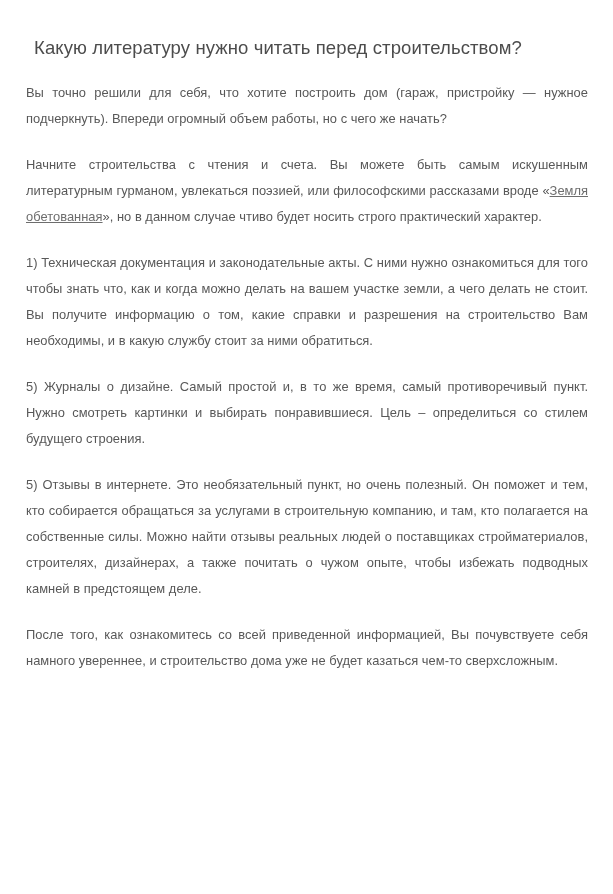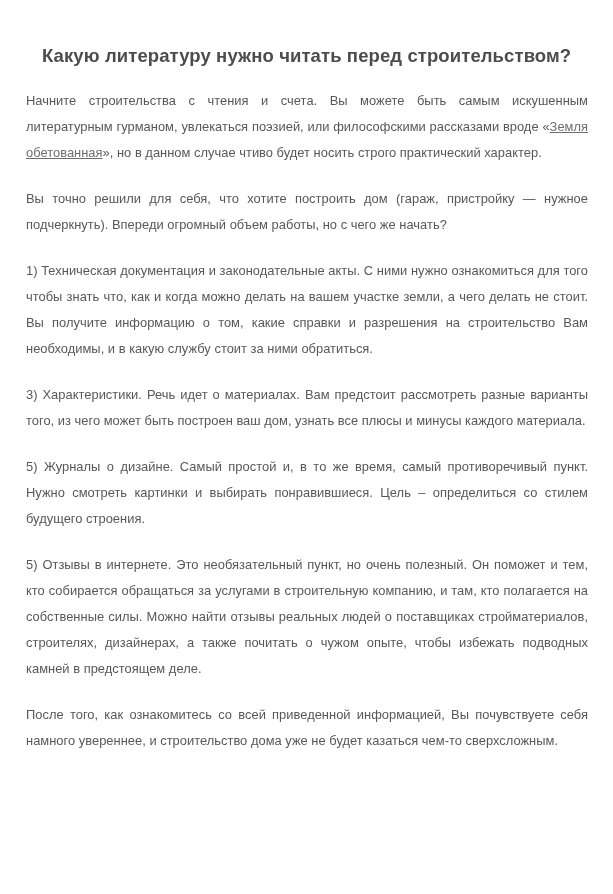--- a/index.html
+++ b/index.html
@@ -15,24 +15,24 @@
     -webkit-font-smoothing: antialiased;
   }
 
   .article {
     box-sizing: border-box;
     width: 613px;
     padding: 0 25px 0 26px;
   }
 
   .article-title {
-    margin: 16px;
+    margin: 8px;
     padding-top: 27px;
     font-size: 18.5px;
-    font-weight: 700;
+    font-weight: 400;
     line-height: 26px;
     letter-spacing: 0.1px;
     color: #4c4c4c;
     white-space: nowrap;
   }
 
   .article-body {
     margin-top: 19px;
   }
 
@@ -60,28 +60,27 @@
 </style>
 </head>
 <body>
 
 <div class="article">
 
   <h1 class="article-title">Какую литературу нужно читать перед строительством?</h1>
 
   <div class="article-body">
 
+    <p class="para">Вы точно решили для себя, что хотите построить дом (гараж, пристройку — нужное подчеркнуть). Впереди огромный объем работы, но с чего же начать?</p>
+
     <p class="para"><span>Начните строительства с чтения и счета. Вы можете быть самым искушенным литературным гурманом, увлекаться поэзией, или философскими рассказами вроде «</span><a class="inline-link">Земля обетованная</a><span>», но в данном случае чтиво будет носить строго практический характер.</span></p>
-
-    <p class="para">Вы точно решили для себя, что хотите построить дом (гараж, пристройку — нужное подчеркнуть). Впереди огромный объем работы, но с чего же начать?</p>
 
     <p class="para">1) Техническая документация и законодательные акты. С ними нужно ознакомиться для того чтобы знать что, как и когда можно делать на вашем участке земли, а чего делать не стоит. Вы получите информацию о том, какие справки и разрешения на строительство Вам необходимы, и в какую службу стоит за ними обратиться.</p>
 
 
-    <p class="para">3) Характеристики. Речь идет о материалах. Вам предстоит рассмотреть разные варианты того, из чего может быть построен ваш дом, узнать все плюсы и минусы каждого материала.</p>
 
     <p class="para">5) Журналы о дизайне. Самый простой и, в то же время, самый противоречивый пункт. Нужно смотреть картинки и выбирать понравившиеся. Цель – определиться со стилем будущего строения.</p>
 
     <p class="para">5) Отзывы в интернете. Это необязательный пункт, но очень полезный. Он поможет и тем, кто собирается обращаться за услугами в строительную компанию, и там, кто полагается на собственные силы. Можно найти отзывы реальных людей о поставщиках стройматериалов, строителях, дизайнерах, а также почитать о чужом опыте, чтобы избежать подводных камней в предстоящем деле.</p>
 
 
     <p class="para">После того, как ознакомитесь со всей приведенной информацией, Вы почувствуете себя намного увереннее, и строительство дома уже не будет казаться чем-то сверхсложным.</p>
 
   </div>
 </div>

